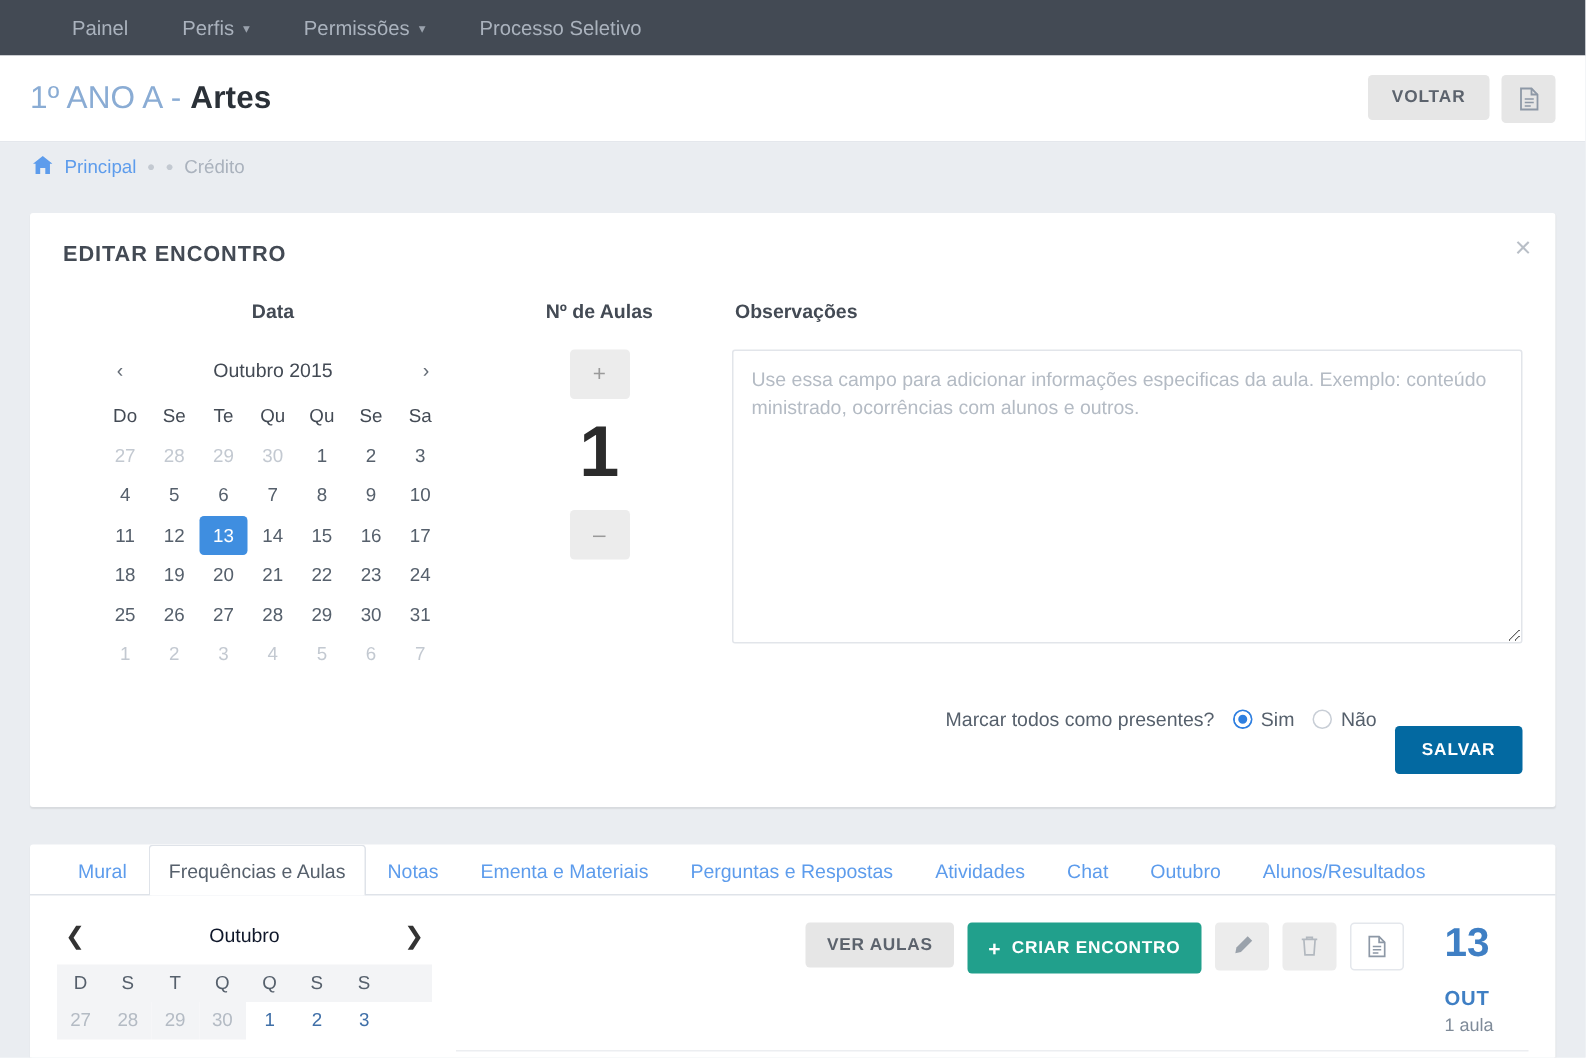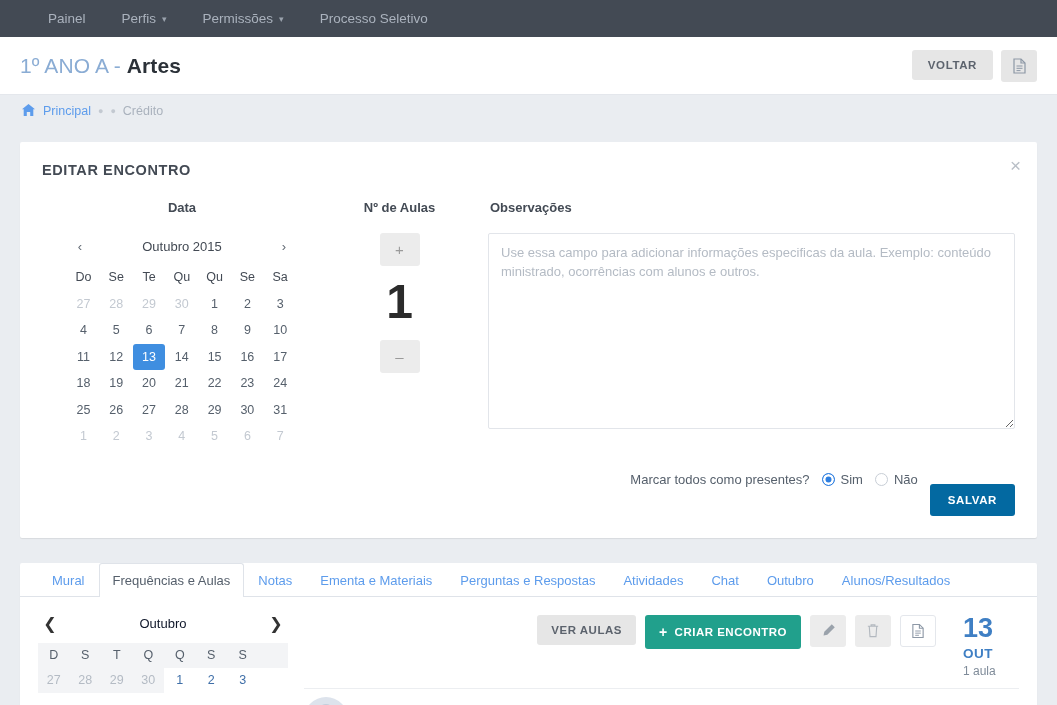--- a/index.html
+++ b/index.html
@@ -303,21 +303,21 @@
     display: flex; align-items: center; justify-content: center;
   }
   .icon-btn.white { background: #fff; border: 1px solid #e4e7ec; }
 
   .date-badge {
     margin-left: 18px;
     text-align: left;
     min-width: 56px;
   }
   .db-num { font-size: 27px; font-weight: bold; color: #3f7fc4; line-height: 1; }
-  .db-mon { font-size: 13.5px; font-weight: bold; color: #3f7fc4; letter-spacing: .5px; margin-top: 4px; }
+  .db-mon { font-size: 13.5px; font-weight: bold; color: #3f7fc4; letter-spacing: .5px; margin-top: 16px; }
   .db-sub { font-size: 12px; color: #7f8b99; margin-top: 3px; }
 
   .student-row {
     display: flex;
     align-items: center;
     gap: 14px;
     border-top: 1px solid #eceef1;
     margin-top: 10px;
     padding-top: 8px;
     position: relative;

